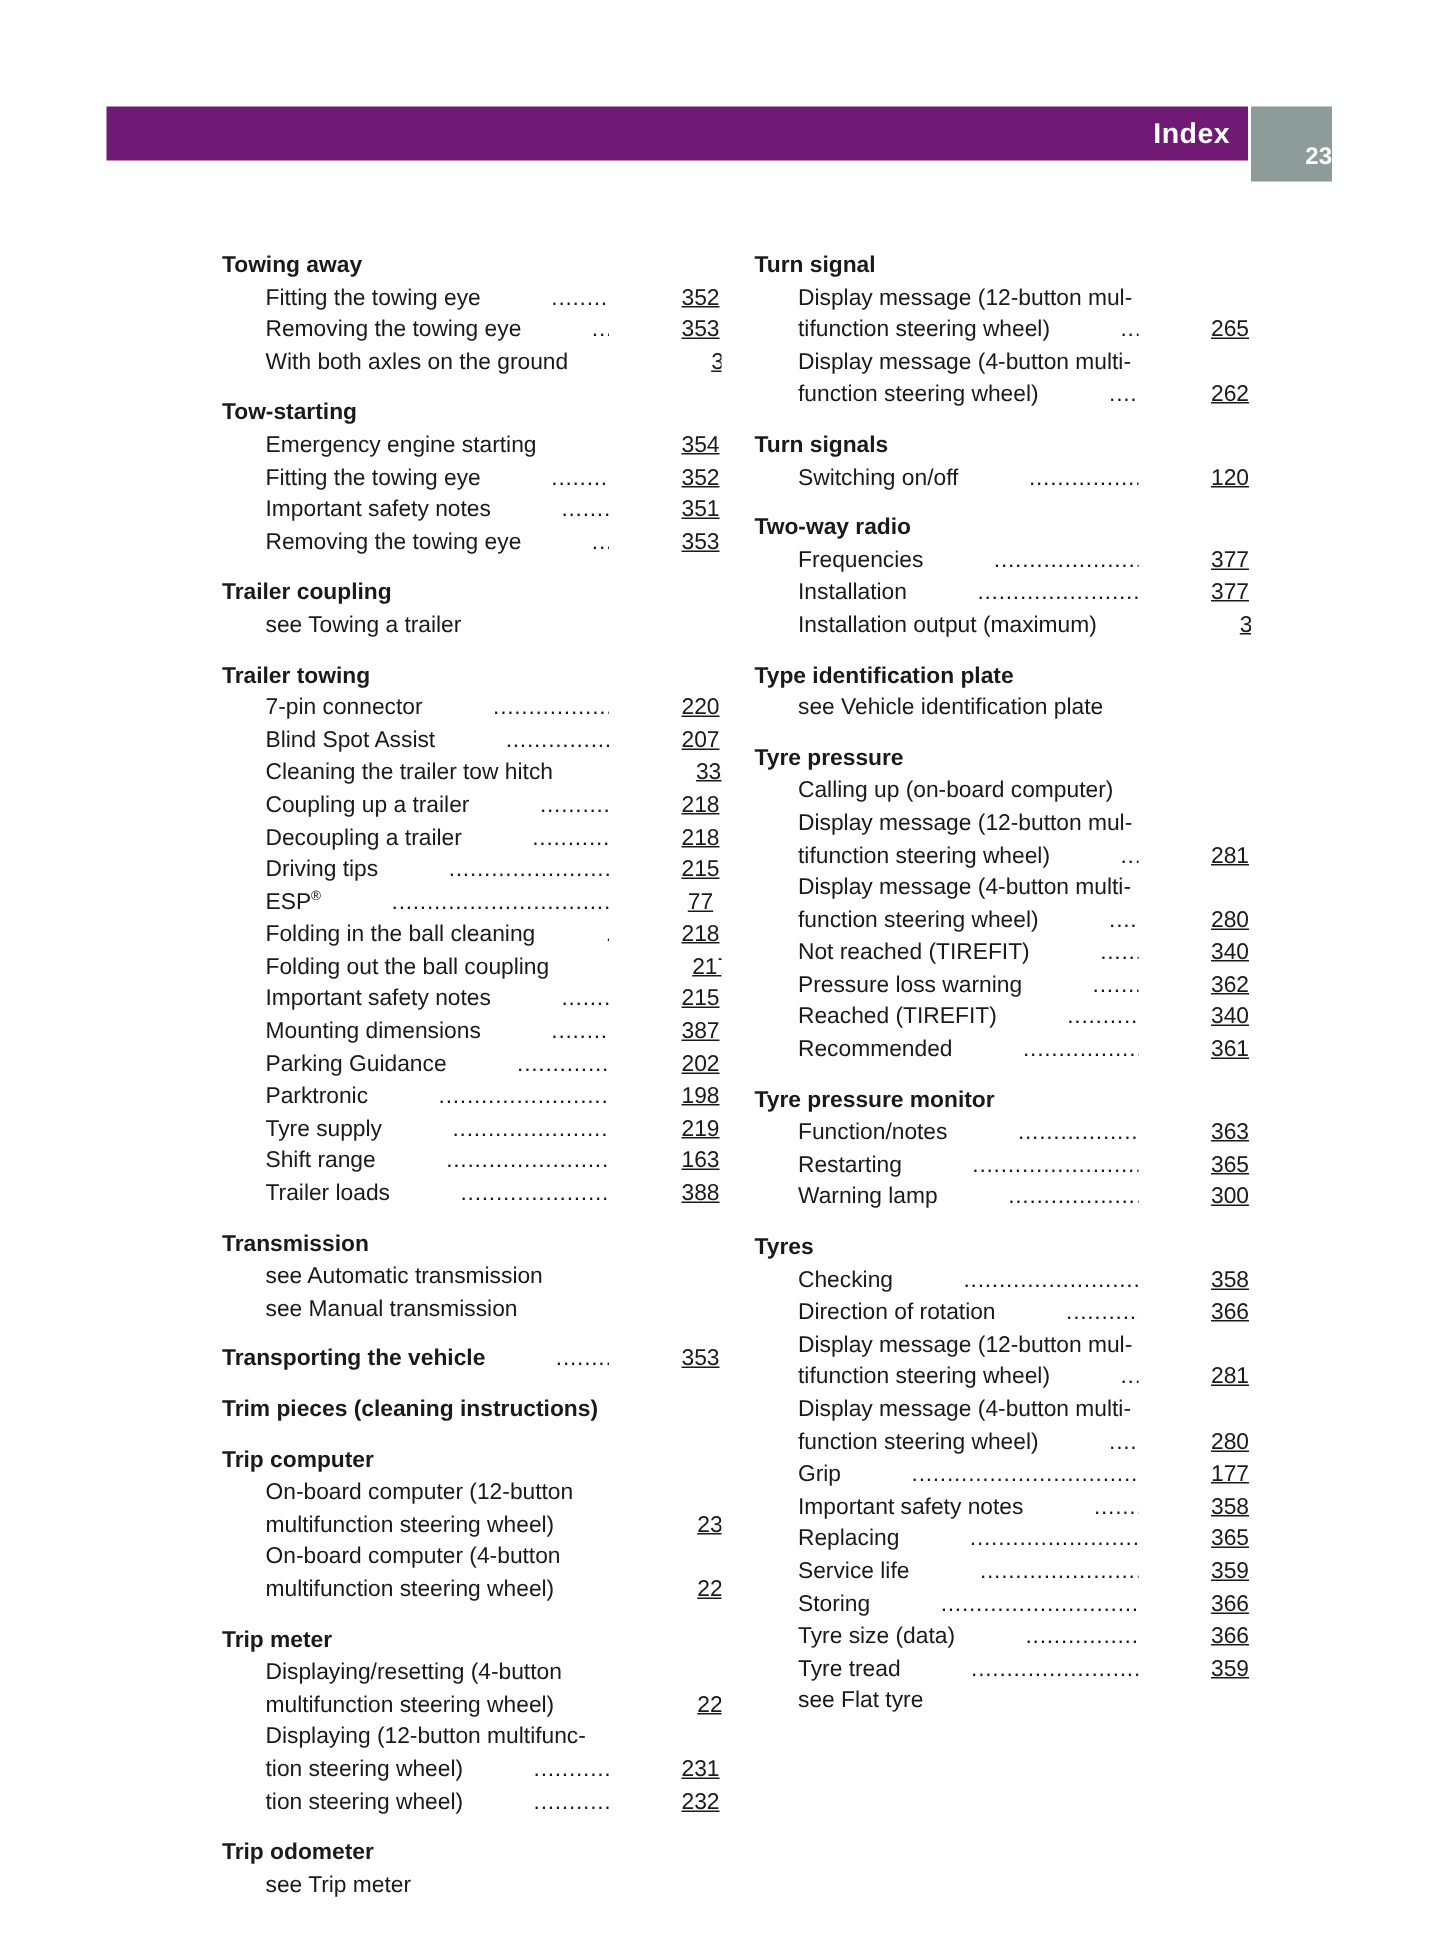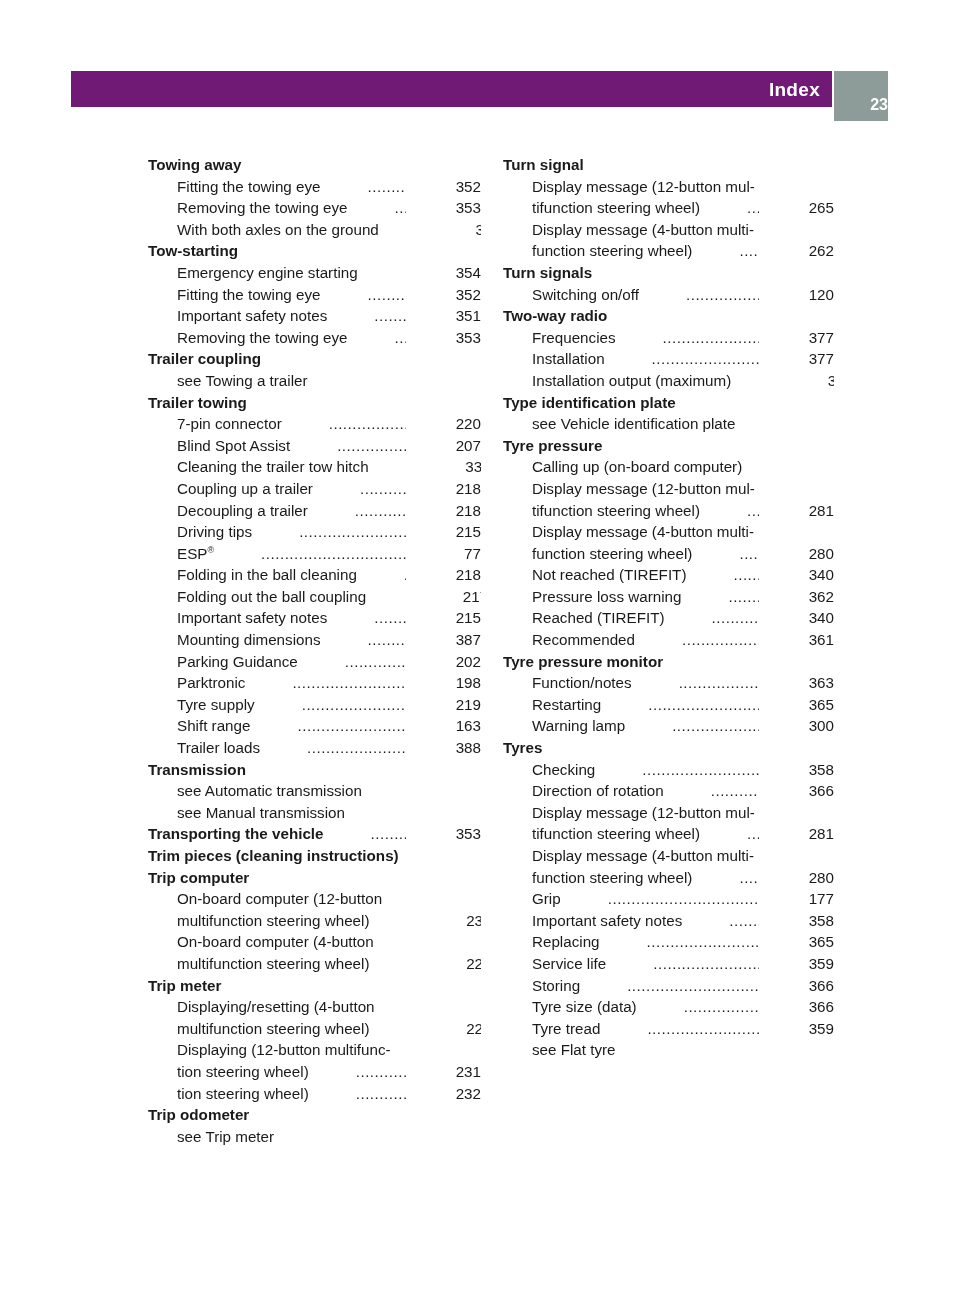--- a/index.html
+++ b/index.html
@@ -5,27 +5,27 @@
   html, body { margin:0; padding:0; background:#ffffff; }
   body { width:960px; height:1302px; position:relative; overflow:hidden;
          font-family:"Liberation Sans", sans-serif; color:#1a1a1a; }
   .header-bar { position:absolute; left:71px; top:71px; width:761px; height:36px; background:#701a75; }
   .header-title { position:absolute; right:12px; bottom:6px; color:#ffffff; font-weight:bold; font-size:19px; letter-spacing:0.3px; }
   .page-box { position:absolute; left:834px; top:71px; width:54px; height:50px; background:#8d9c98; }
   .page-num { position:absolute; left:0; right:0; bottom:7px; text-align:right; color:#ffffff; font-weight:bold; font-size:16px; }
   .col { position:absolute; top:154px; width:333px; font-size:15.2px; line-height:21.6px; }
   .col-left { left:148px; }
   .col-right { left:503px; width:331px; }
-  .entry-head { font-weight:bold; display:flex; white-space:nowrap; }
+  .entry-head { font-weight:bold; display:flex; white-space:nowrap;margin-top:12px; }
   .sub { padding-left:29px; white-space:nowrap; }
   .row { display:flex; align-items:baseline; white-space:nowrap; overflow:hidden;gap:44px; }
   .row .lbl { flex:0 0 auto; }
   .row .dots { flex:1 1 auto; overflow:hidden; white-space:nowrap; margin:0 3px 0 3px; letter-spacing:0.5px; color:#1a1a1a; }
   .row .dots::after { content:"........................................................................................................................"; }
-  .row .pg { flex:0 0 auto; font-weight:normal; min-width:28px; text-align:right; }
+  .row .pg { flex:0 0 auto; font-weight:normal; min-width:28px; text-align:center;text-decoration:underline; }
   .entry-head.row .lbl { font-weight:bold; }
   .entry-head.row .dots { font-weight:normal; }
   sup { font-size:9px; line-height:0; vertical-align:6px; }
   .watermark { position:absolute; left:682px; top:1266px; font-size:25px; color:#9a9a9a; font-family:"DejaVu Sans", sans-serif; letter-spacing:-0.3px;margin-top:40px; }
 </style>
 </head>
 <body>
 
 <div class="header-bar">
   <span class="header-title">Index</span>

